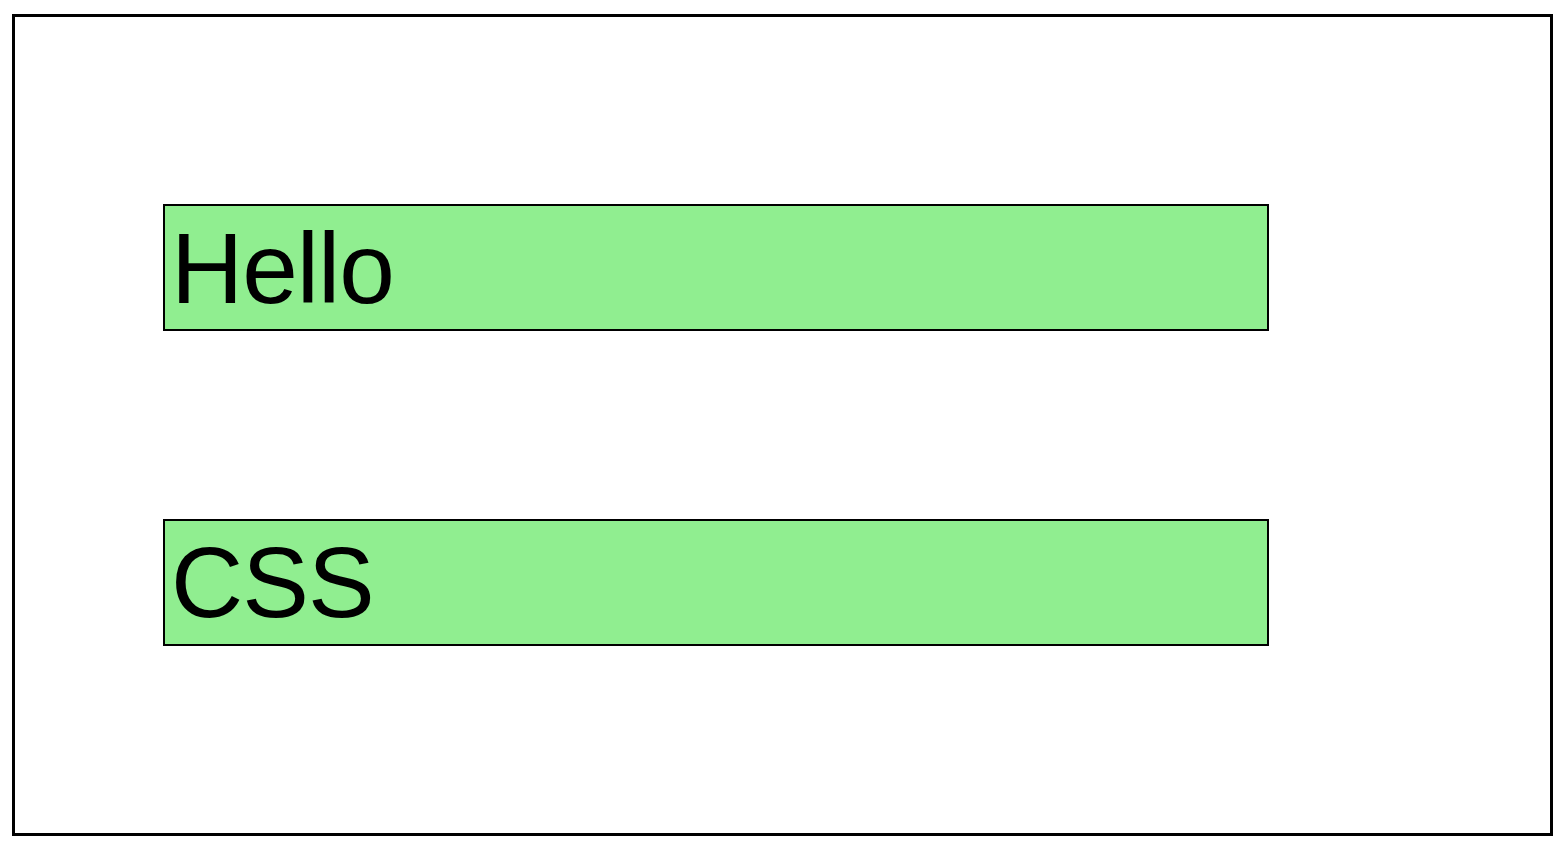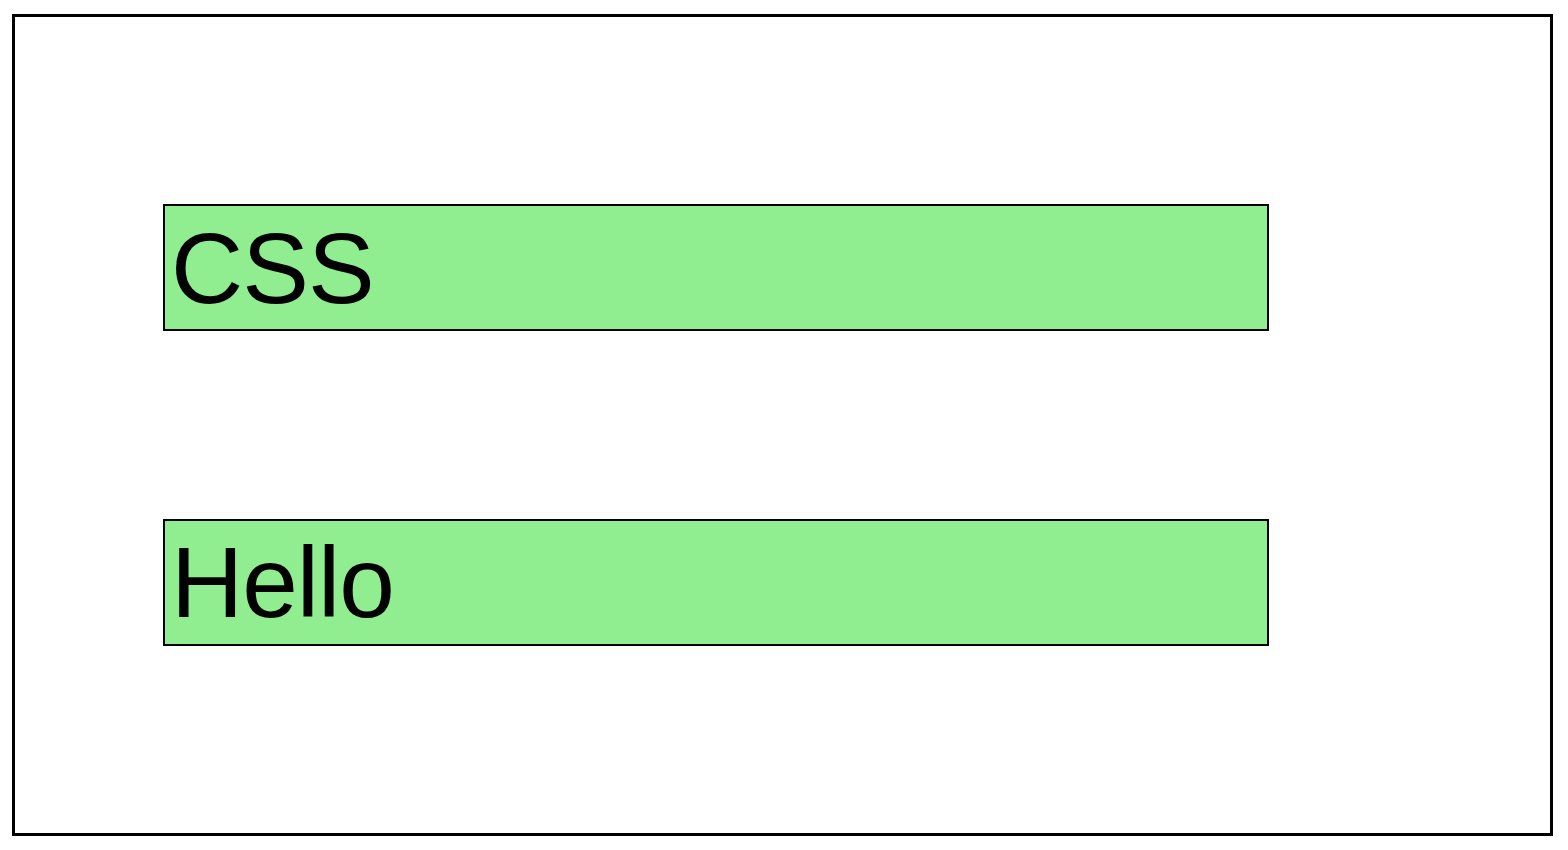--- a/index.html
+++ b/index.html
@@ -44,18 +44,18 @@
     letter-spacing: -1px;
     white-space: nowrap;
     overflow: hidden;
   }
 </style>
 </head>
 <body>
 
 <div class="frame">
   <div class="banner">
-    <span>CSS</span>
+    <span>Hello</span>
   </div>
   <div class="banner">
-    <span>Hello</span>
+    <span>CSS</span>
   </div>
 </div>
 
 </body></html>

